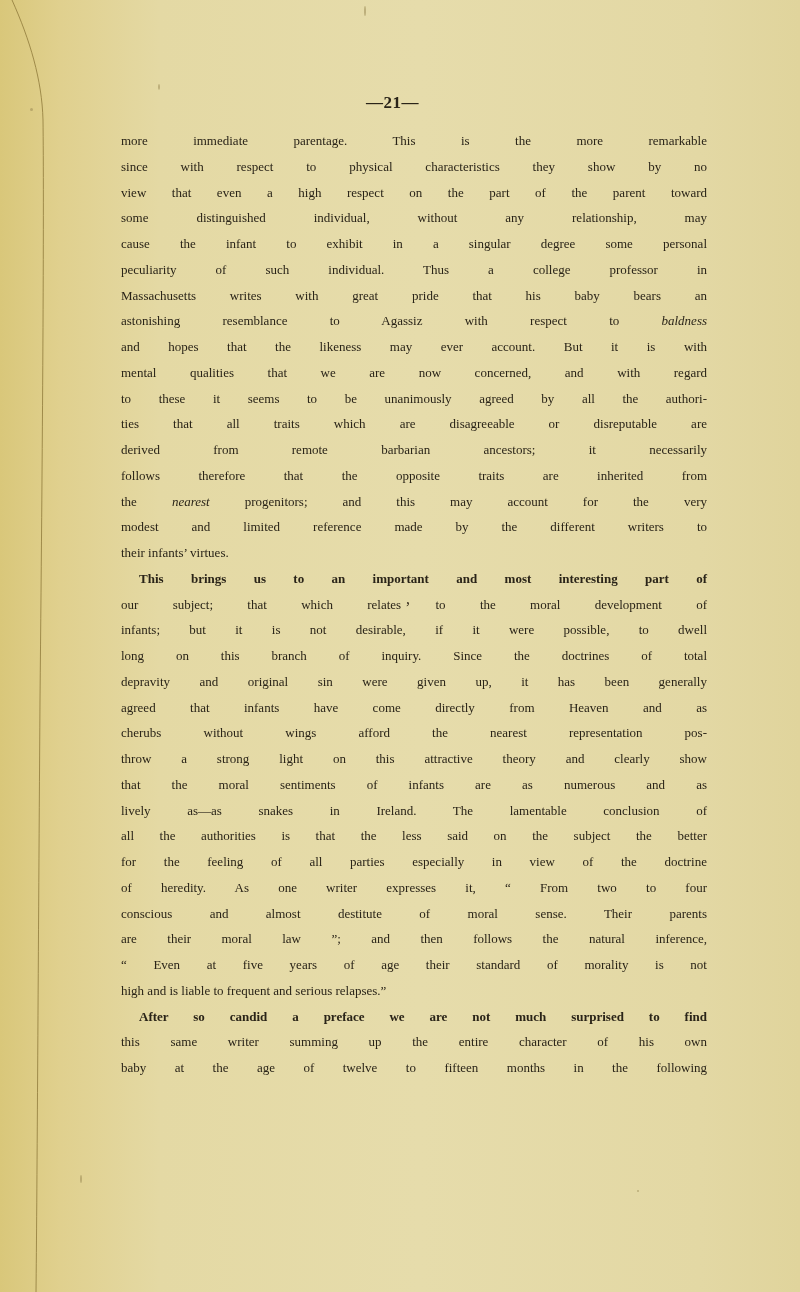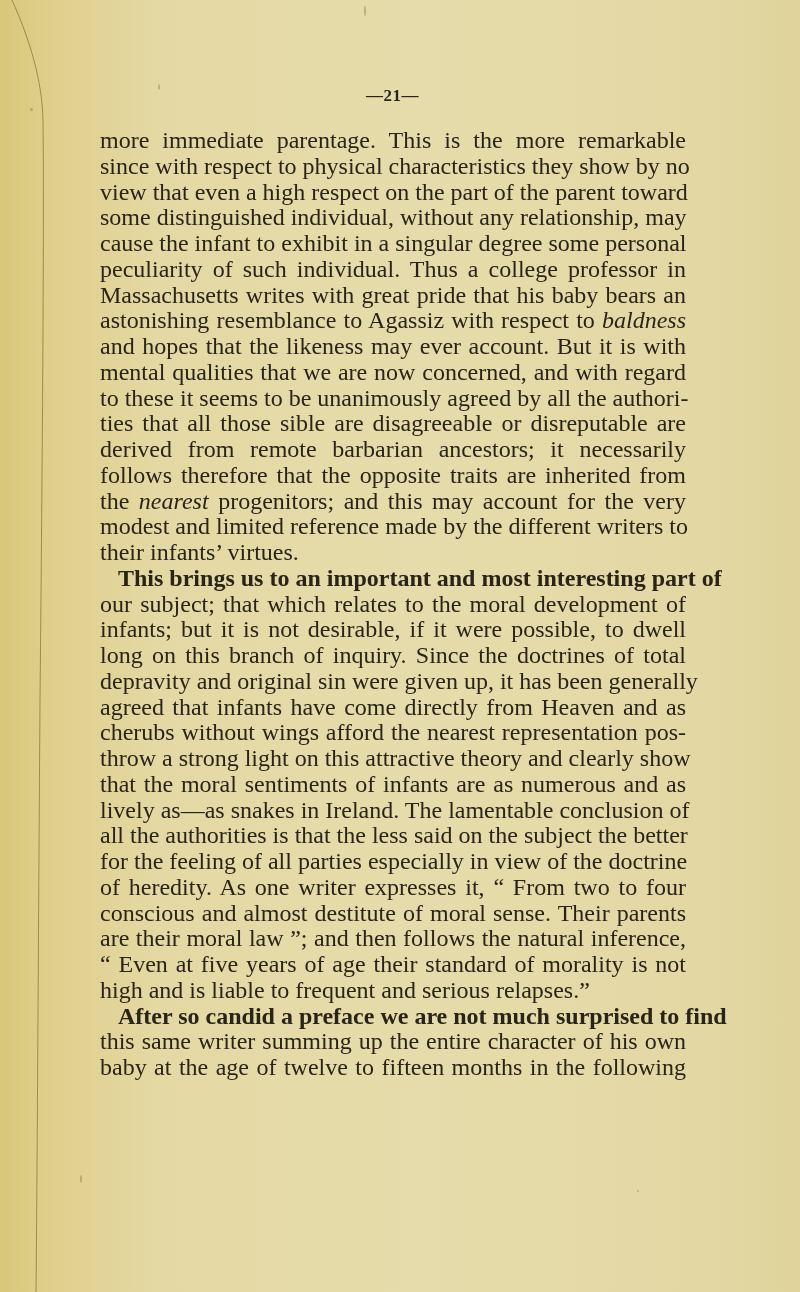--- a/index.html
+++ b/index.html
@@ -22,35 +22,35 @@
       left: 0;
       top: 0;
       width: 48px;
       height: 1292px;
     }
     .page-edge svg {
       display: block;
     }
     .page-number {
       position: absolute;
-      top: 86px;
+      top: 93px;
       left: 0;
       width: 785px;
       text-align: center;
       font-size: 17px;
       font-weight: bold;
       letter-spacing: 0.5px;
       color: #2a2418;
     }
     .text-block {
       position: absolute;
-      left: 100px;
+      left: 121px;
       top: 128px;
       width: 586px;
-      font-size: 24px;
+      font-size: 13px;
       line-height: 25.75px;
       text-align: justify;
       color: #2a2418;
     }
     .line {
       display: block;
       white-space: nowrap;
       text-align: justify;
       text-align-last: justify;
       height: 25.75px;
@@ -95,21 +95,21 @@
   <span class="line">since with respect to physical characteristics they show by no</span>
   <span class="line">view that even a high respect on the part of the parent toward</span>
   <span class="line">some distinguished individual, without any relationship, may</span>
   <span class="line">cause the infant to exhibit in a singular degree some personal</span>
   <span class="line">peculiarity of such individual. Thus a college professor in</span>
   <span class="line">Massachusetts writes with great pride that his baby bears an</span>
   <span class="line"><span>astonishing resemblance to Agassiz with respect to</span> <span class="it">baldness</span></span>
   <span class="line">and hopes that the likeness may ever account. But it is with</span>
   <span class="line">mental qualities that we are now concerned, and with regard</span>
   <span class="line">to these it seems to be unanimously agreed by all the authori-</span>
-  <span class="line">ties that all those sible are disagreeable or disreputable are</span>
+  <span class="line">ties that all traits which are disagreeable or disreputable are</span>
   <span class="line">derived from remote barbarian ancestors; it necessarily</span>
   <span class="line">follows therefore that the opposite traits are inherited from</span>
   <span class="line"><span>the</span> <span class="it">nearest</span><span> progenitors; and this may account for the very</span></span>
   <span class="line">modest and limited reference made by the different writers to</span>
   <span class="line last">their infants’ virtues.</span>
   <span class="line indent">This brings us to an important and most interesting part of</span>
   <span class="line">our subject; that which relates to the moral development of</span>
   <span class="line">infants; but it is not desirable, if it were possible, to dwell</span>
   <span class="line">long on this branch of inquiry. Since the doctrines of total</span>
   <span class="line">depravity and original sin were given up, it has been generally</span>

